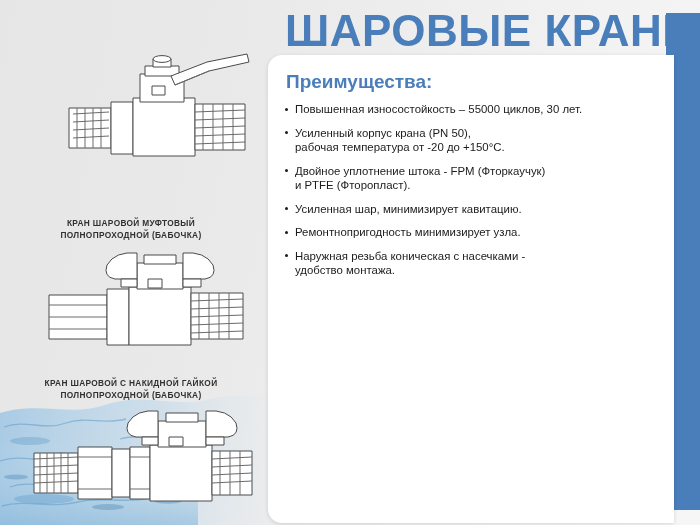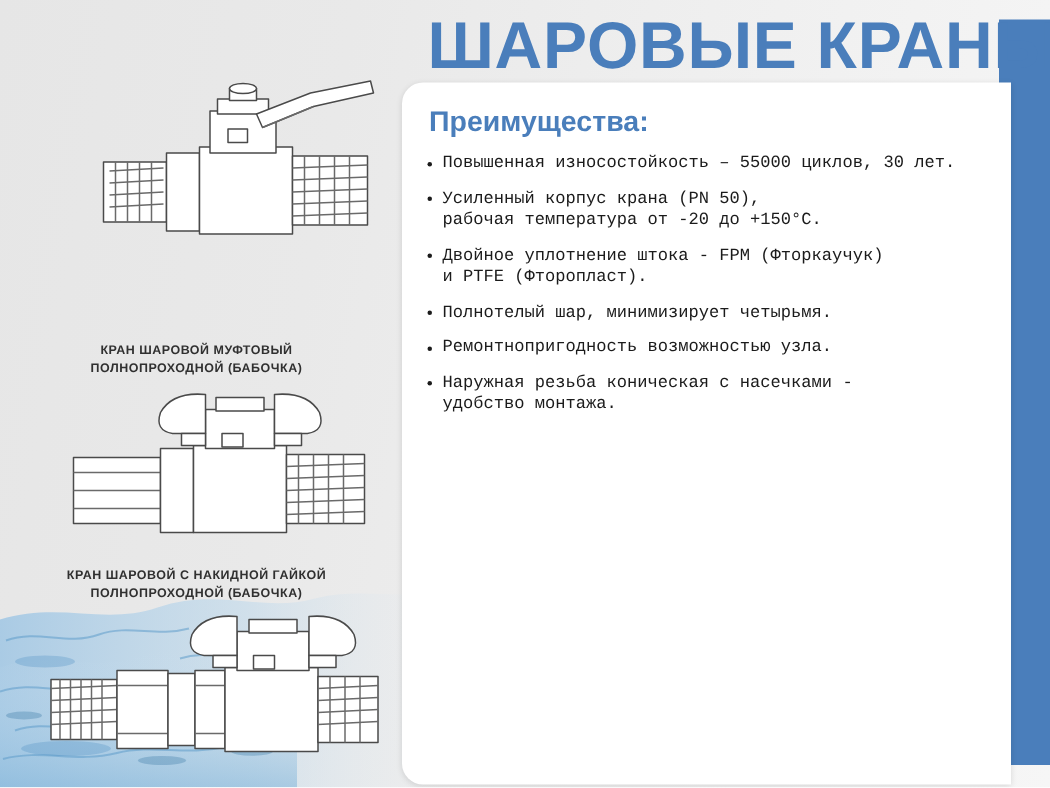--- a/index.html
+++ b/index.html
@@ -38,21 +38,21 @@
   .panel{
     position:absolute;left:268px;top:55px;width:406px;height:468px;
     background:#ffffff;border-radius:14px 0 0 14px;
     box-shadow:0 1px 4px rgba(0,0,0,.13);
   }
   .panel-inner{padding:16px 14px 10px 16px;}
   .panel-head{
     color:#4a7ebb;font-size:19px;font-weight:bold;
     margin:0 0 9px 2px;
   }
-  ul.adv{list-style:none;margin:0;padding:0;font-family:Liberation Mono, monospace;}
+  ul.adv{list-style:none;margin:0;padding:0;}
   ul.adv li{
     position:relative;padding-left:11px;
     font-size:11.4px;line-height:14.2px;color:#1b1b1b;
     margin-bottom:9.5px;white-space:pre-line;font-weight:500;
   }
   ul.adv li:before{
     content:"";position:absolute;left:1px;top:5.5px;
     width:3px;height:3px;border-radius:50%;background:#1b1b1b;
   }
 
@@ -60,21 +60,21 @@
   .prod{position:absolute;left:0;width:262px;}
   .prod .caption{
     text-align:center;font-size:8.3px;font-weight:bold;color:#303030;
     letter-spacing:.35px;line-height:11.5px;white-space:pre-line;
     text-transform:uppercase;
   }
   .prod .art{position:relative;width:262px;}
   .prod .art svg{display:block;margin:0 auto;}
 
   .p1{top:52px;}
-  .p2{top:228px;}
+  .p2{top:218px;}
   .p3{top:378px;}
 </style>
 </head>
 <body>
 
 <div class="slide">
 
   <div class="water">
     <svg viewBox="0 0 300 150" preserveAspectRatio="none" aria-hidden="true">
       <defs>
@@ -232,21 +232,21 @@
 
   <div class="panel">
     <div class="panel-inner">
       <div class="panel-head">Преимущества:</div>
       <ul class="adv">
         <li>Повышенная износостойкость – 55000 циклов, 30 лет.</li>
         <li>Усиленный корпус крана (PN 50),
 рабочая температура от -20 до +150°С.</li>
         <li>Двойное уплотнение штока - FPM (Фторкаучук)
 и PTFE (Фторопласт).</li>
-        <li>Полнотелый шар, минимизирует четырьмя.</li>
-        <li>Ремонтнопригодность возможностью узла.</li>
+        <li>Усиленная шар, минимизирует кавитацию.</li>
+        <li>Ремонтнопригодность минимизирует узла.</li>
         <li>Наружная резьба коническая с насечками -
 удобство монтажа.</li>
       </ul>
     </div>
   </div>
 
 </div>
 
 </body></html>

